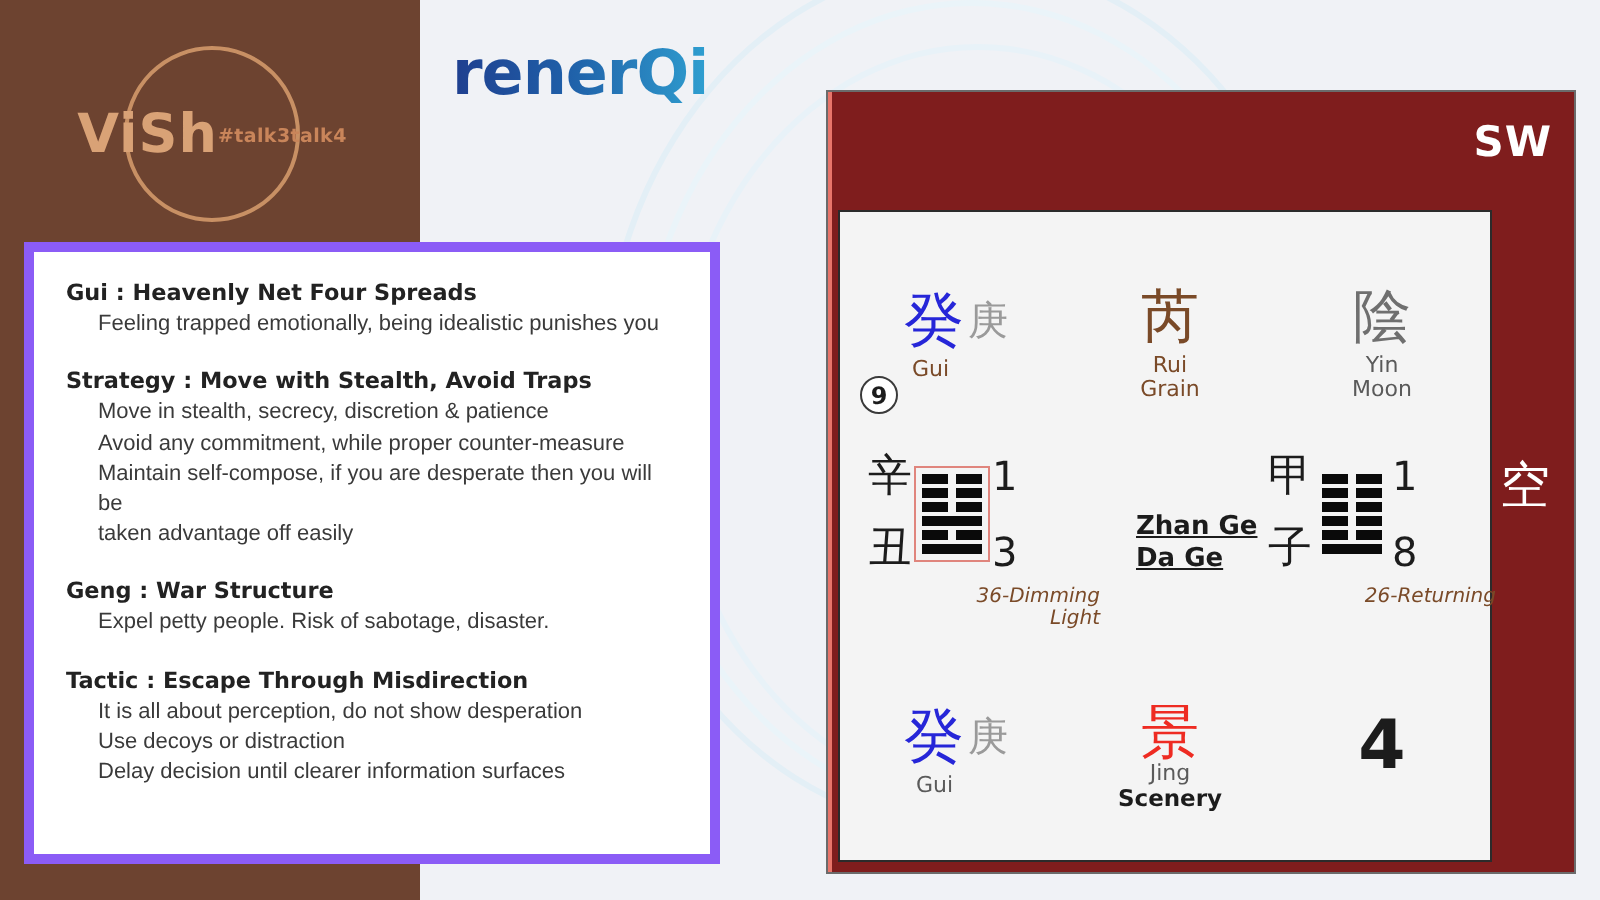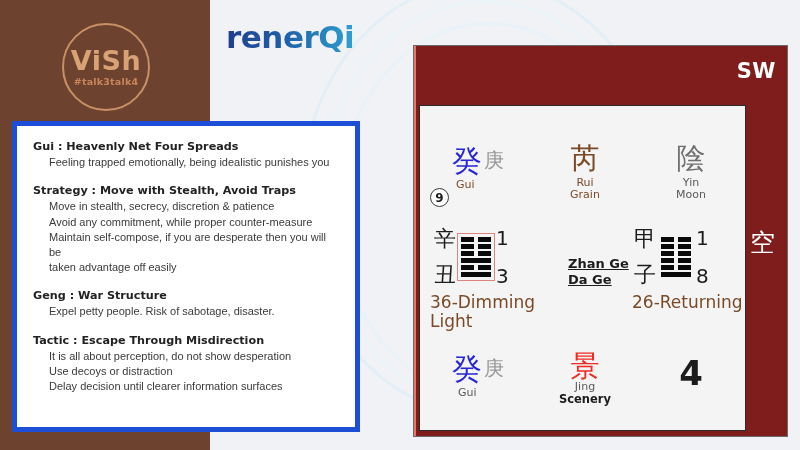--- a/index.html
+++ b/index.html
@@ -43,21 +43,21 @@
   .logo-circle {
     position: absolute;
     left: 62px;
     top: 23px;
     width: 88px;
     height: 88px;
     border-radius: 50%;
     border: 2px solid #c89064;
     box-sizing: border-box;
     display: flex;
-    flex-direction: column;
+    flex-direction: row;
     align-items: center;
     justify-content: center;
   }
   .logo-word {
     font-family: "DejaVu Sans", sans-serif;
     font-size: 27px;
     font-weight: 600;
     letter-spacing: 0.5px;
     color: #d9a276;
     line-height: 1;
@@ -87,21 +87,21 @@
     -webkit-text-fill-color: transparent;
   }
 
   
   .panel {
     position: absolute;
     left: 12px;
     top: 121px;
     width: 348px;
     height: 311px;
-    background: #1d4ed8;
+    background: #8b5cf6;
     padding: 5px;
     box-sizing: border-box;
   }
   .panel-inner {
     width: 100%;
     height: 100%;
     background: #ffffff;
     box-sizing: border-box;
     padding: 13px 16px 10px 16px;
     overflow: hidden;
@@ -264,24 +264,25 @@
     line-height: 1;
   }
   .line-num {
     font-family: "DejaVu Sans", sans-serif;
     font-size: 20px;
     color: #1c1c1c;
     line-height: 1;
   }
   .hex-name {
     font-family: "DejaVu Sans", sans-serif;
-    font-size: 17px;
+    font-size: 10px;
     color: #7a4a28;
     line-height: 1.12;
-    text-align: left;
+    text-align: right;
+    font-style: italic;
   }
   .centre-text {
     font-family: "DejaVu Sans", sans-serif;
     font-size: 13px;
     font-weight: 700;
     color: #1c1c1c;
     line-height: 1.25;
     text-decoration: underline;
   }
 

